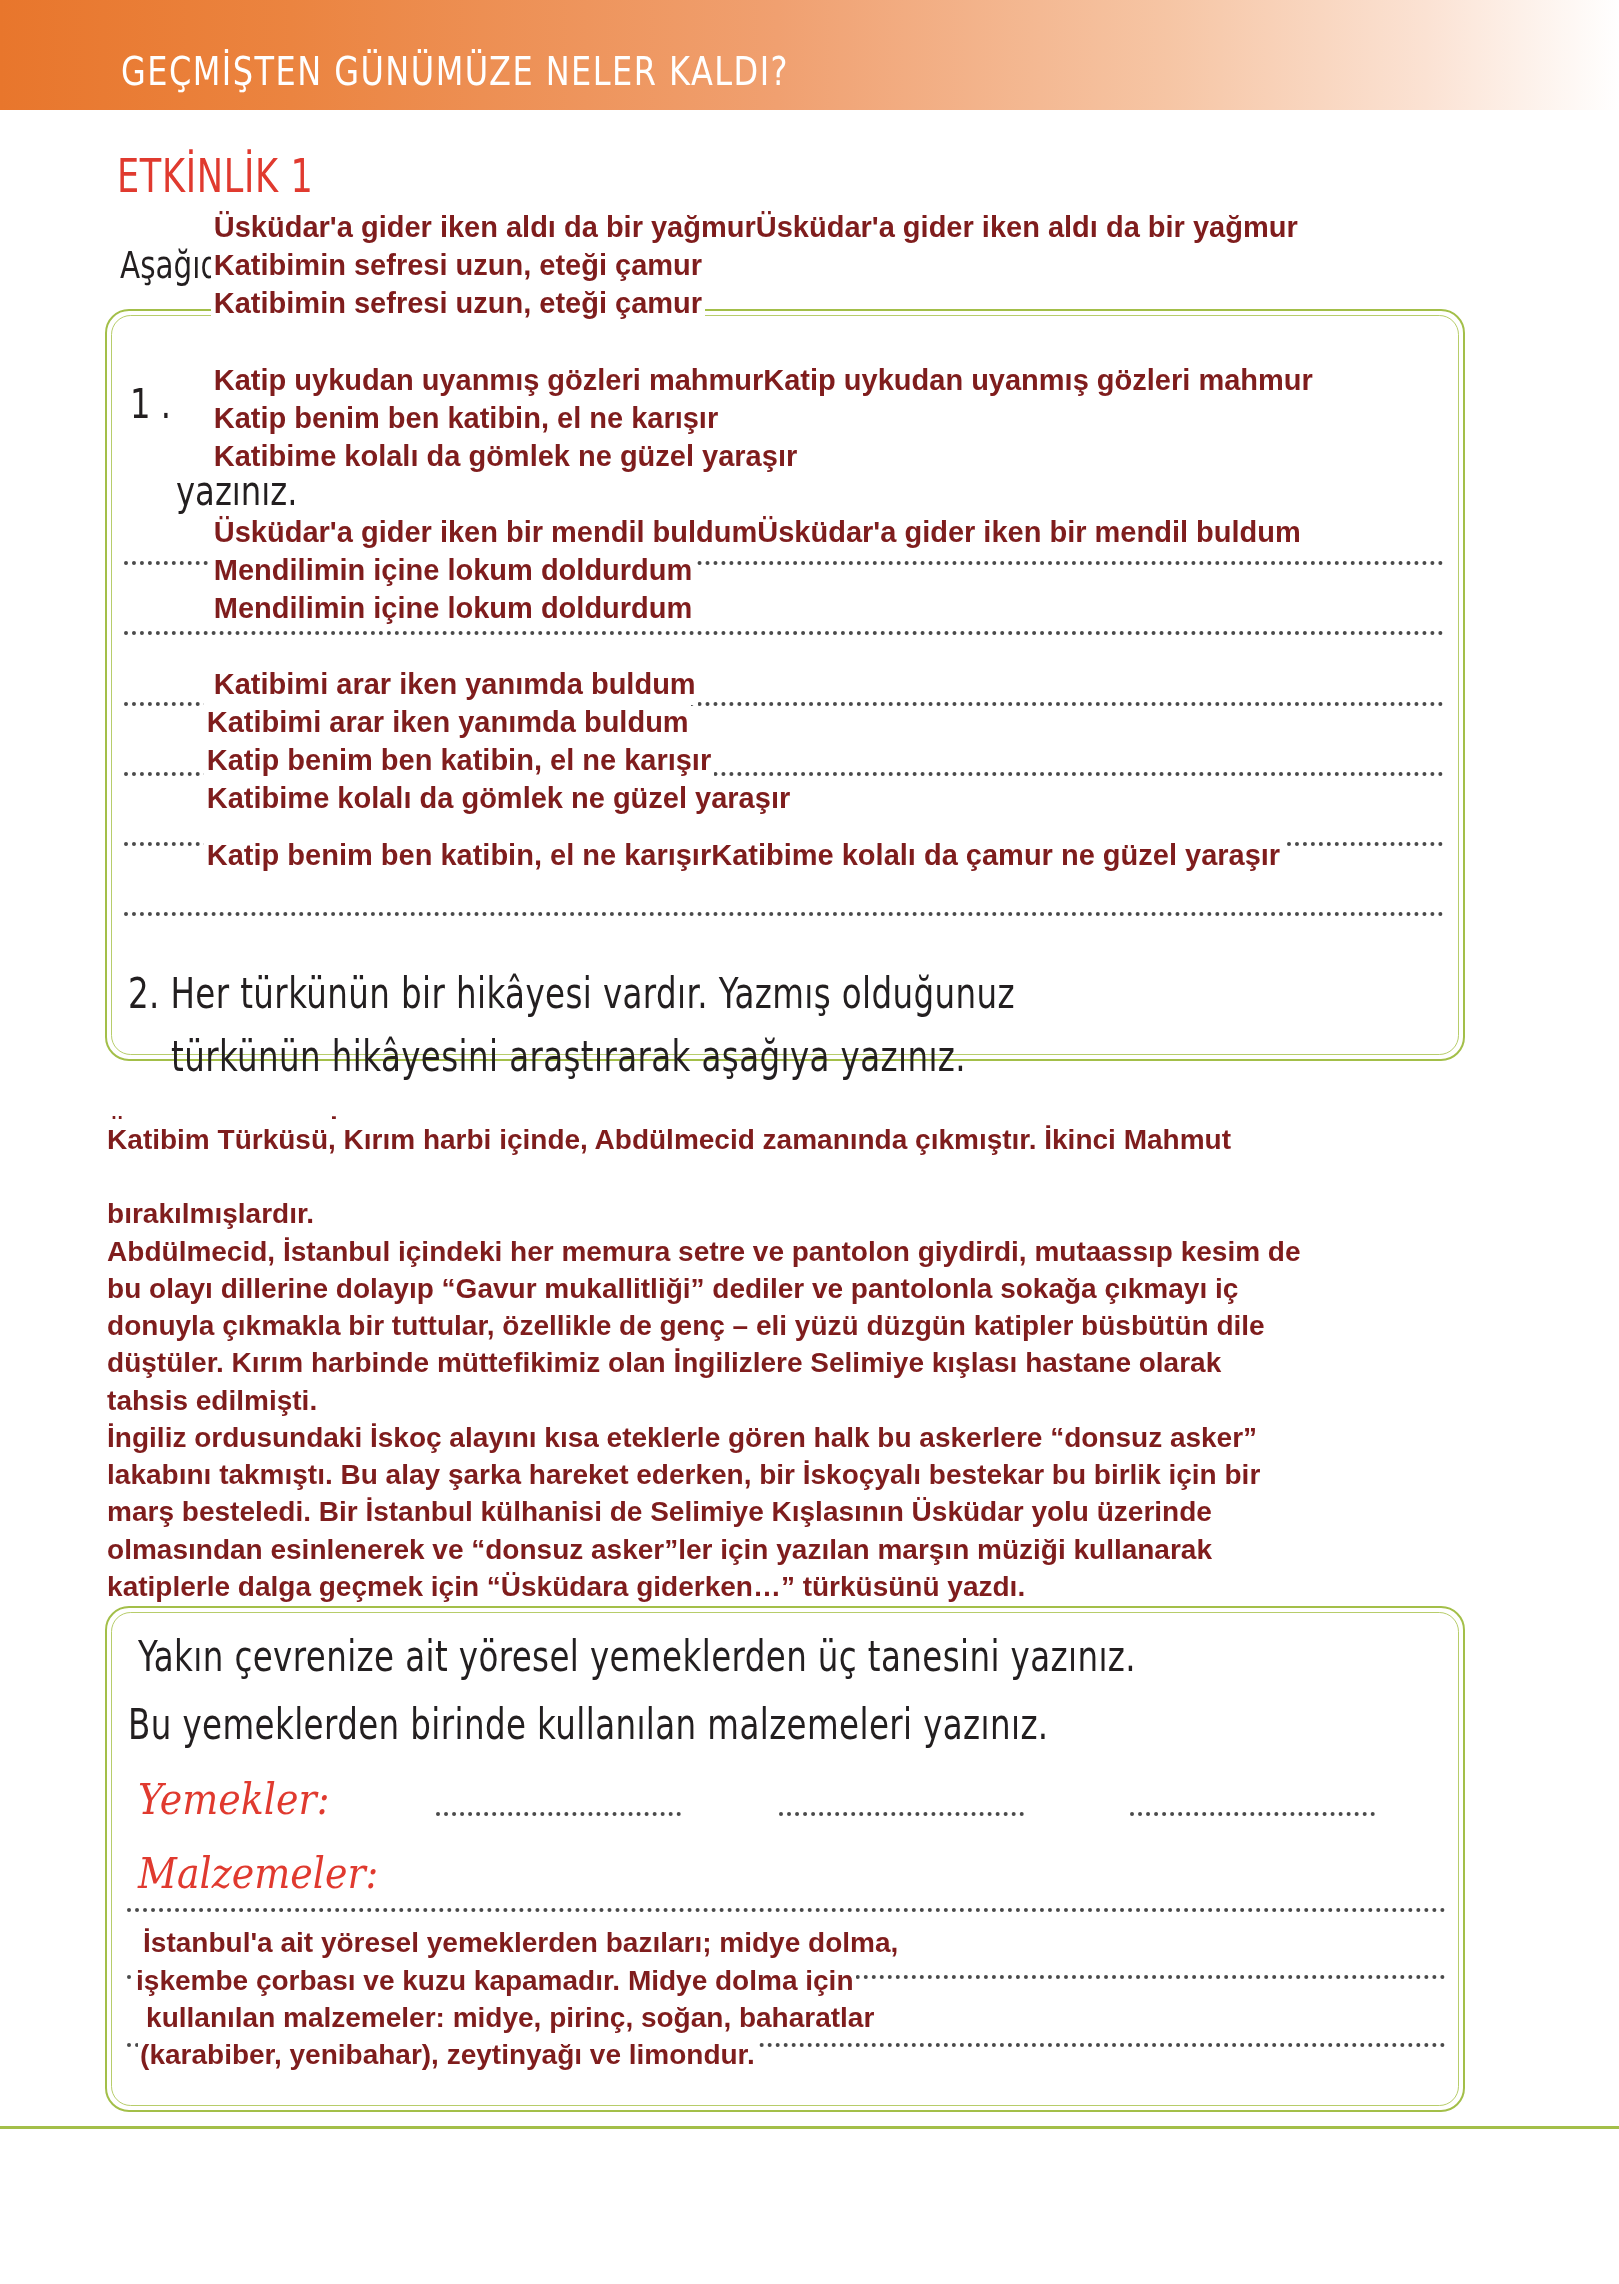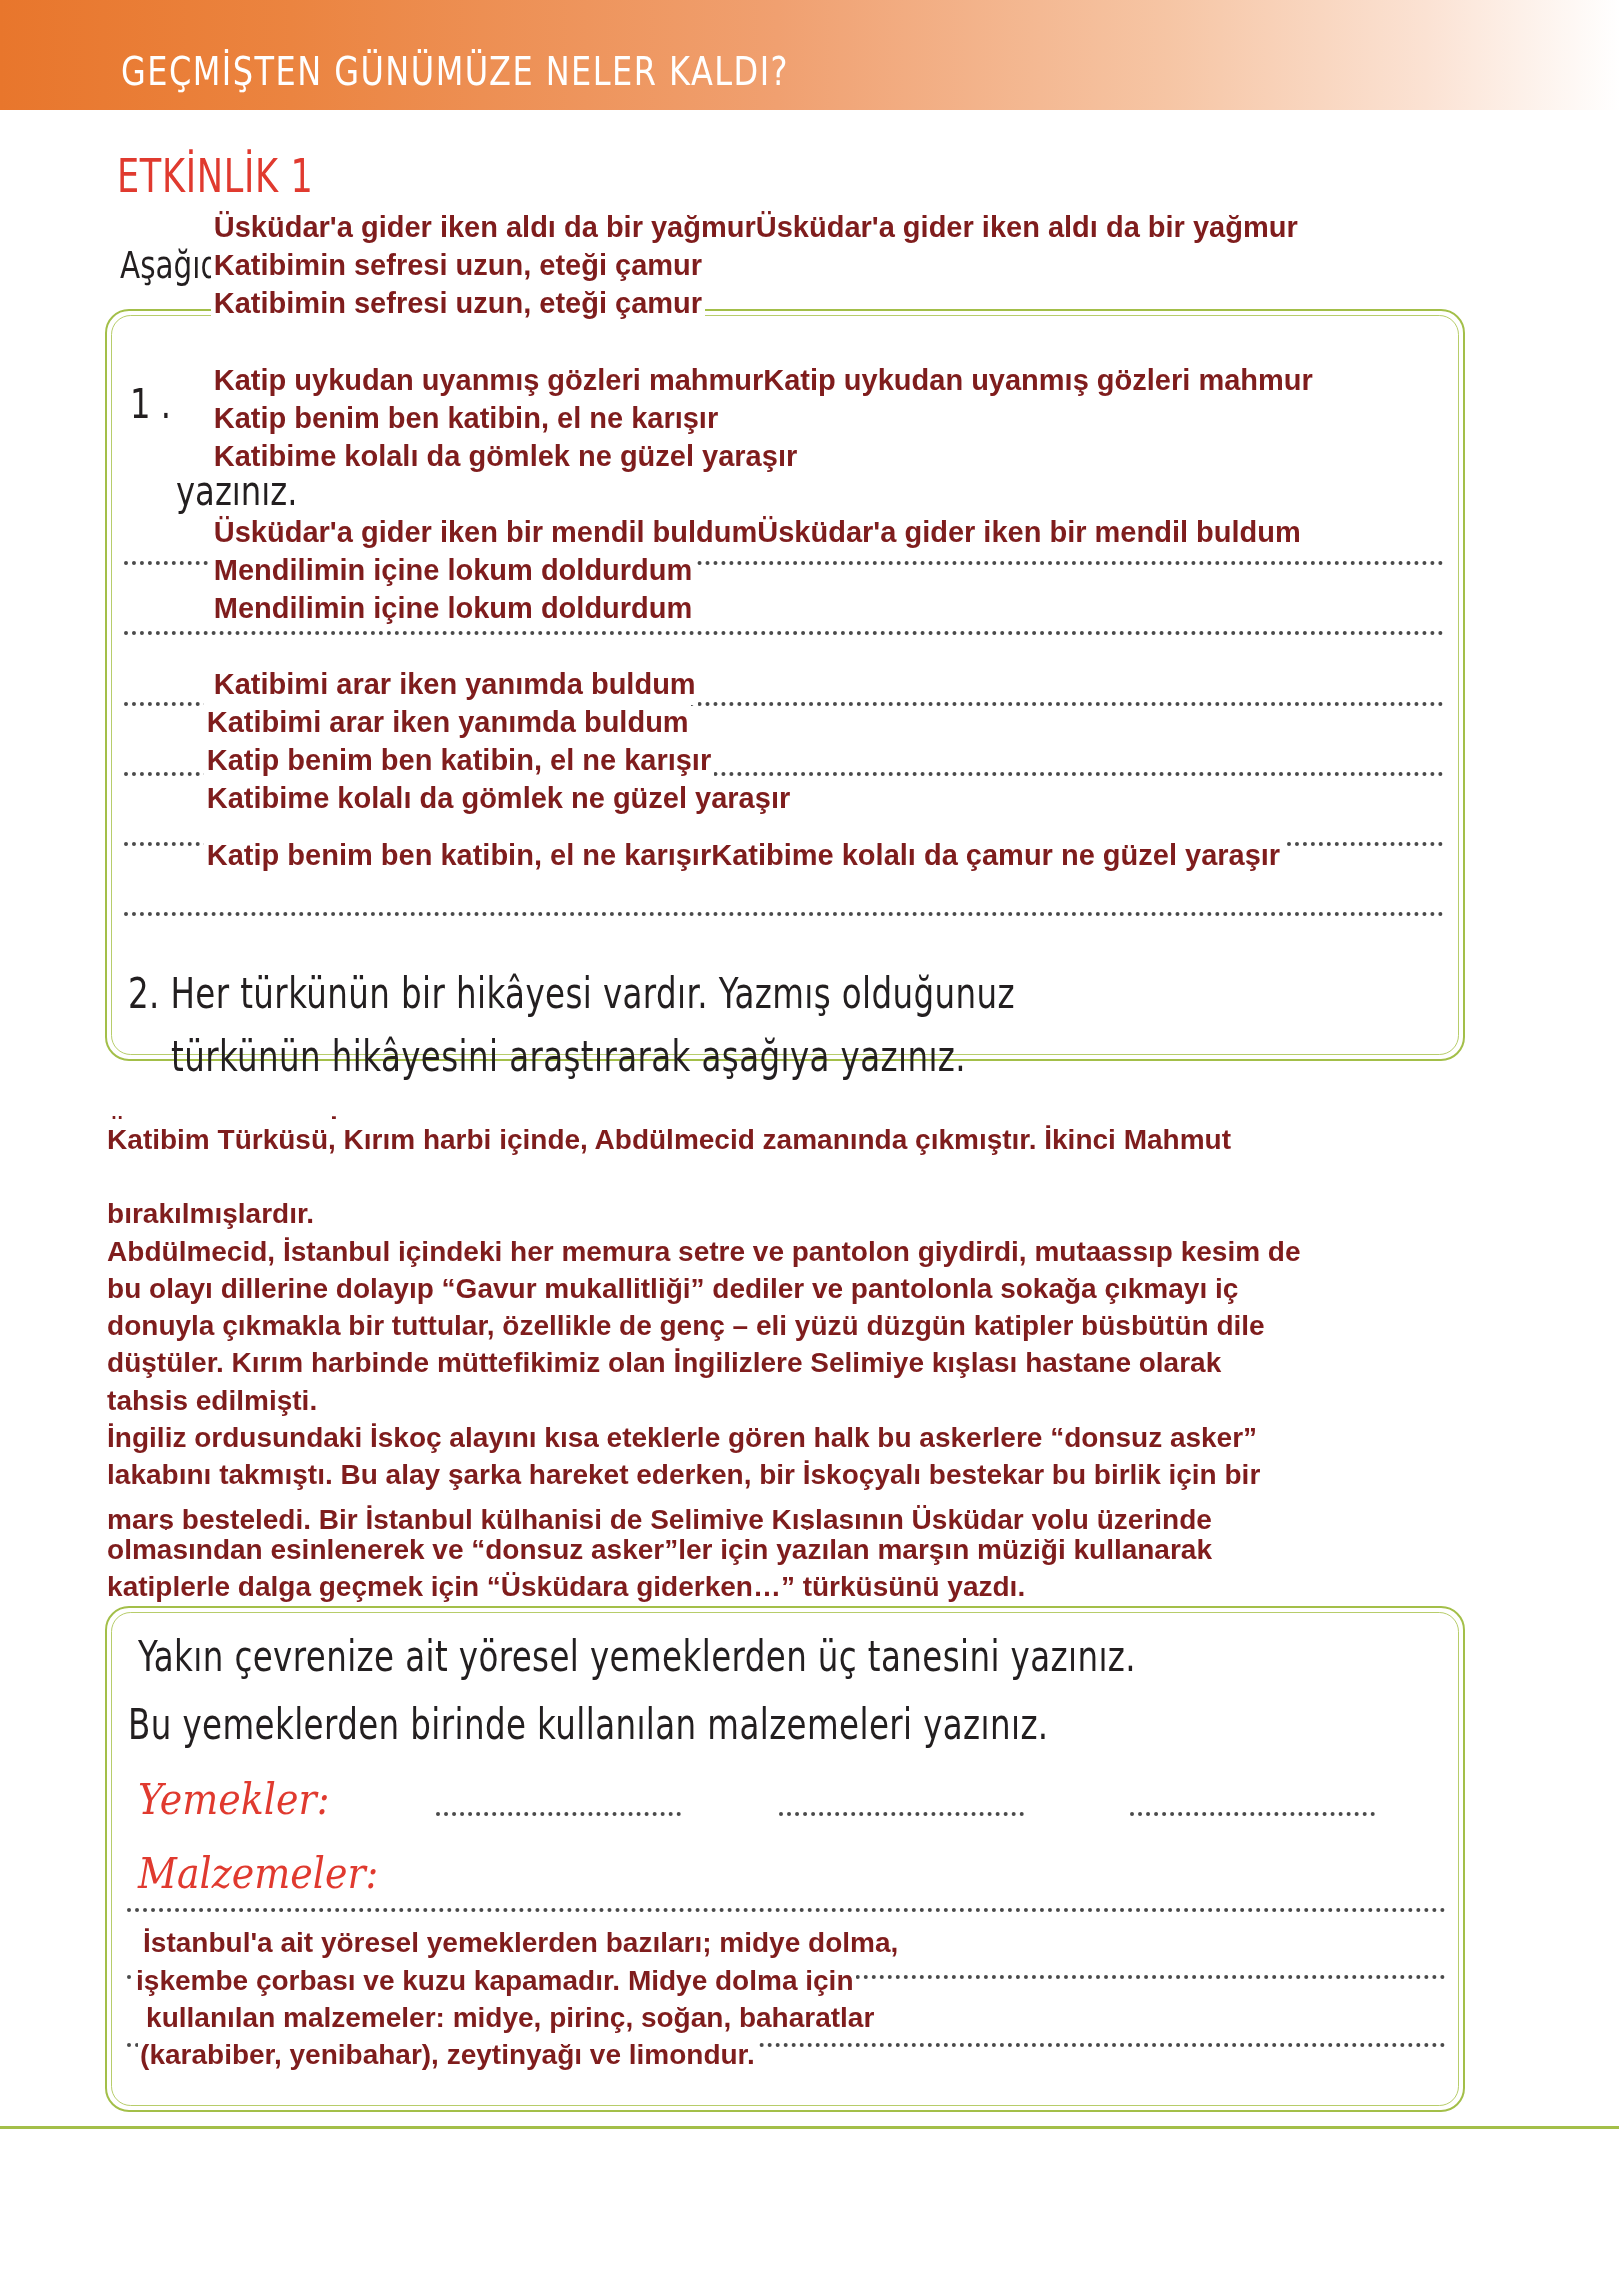--- a/index.html
+++ b/index.html
@@ -275,21 +275,21 @@
   <div class="ans ans-par" style="left:105px; top:1083px;margin-top:28px;">Üsküdar'a Gider İken Aldı da Bir Yağmur</div>
   <div class="ans ans-par" style="left:105px; top:1120px;">Katibim Türküsü, Kırım harbi içinde, Abdülmecid zamanında çıkmıştır. İkinci Mahmut</div>
   <div class="ans ans-par" style="left:105px; top:1194px;">bırakılmışlardır.</div>
   <div class="ans ans-par" style="left:105px; top:1232px;">Abdülmecid, İstanbul içindeki her memura setre ve pantolon giydirdi, mutaassıp kesim de</div>
   <div class="ans ans-par" style="left:105px; top:1269px;">bu olayı dillerine dolayıp “Gavur mukallitliği” dediler ve pantolonla sokağa çıkmayı iç</div>
   <div class="ans ans-par" style="left:105px; top:1306px;">donuyla çıkmakla bir tuttular, özellikle de genç – eli yüzü düzgün katipler büsbütün dile</div>
   <div class="ans ans-par" style="left:105px; top:1343px;">düştüler. Kırım harbinde müttefikimiz olan İngilizlere Selimiye kışlası hastane olarak</div>
   <div class="ans ans-par" style="left:105px; top:1381px;">tahsis edilmişti.</div>
   <div class="ans ans-par" style="left:105px; top:1418px;">İngiliz ordusundaki İskoç alayını kısa eteklerle gören halk bu askerlere “donsuz asker”</div>
   <div class="ans ans-par" style="left:105px; top:1455px;">lakabını takmıştı. Bu alay şarka hareket ederken, bir İskoçyalı bestekar bu birlik için bir</div>
-  <div class="ans ans-par" style="left:105px; top:1492px;margin-top:8px;">marş besteledi. Bir İstanbul külhanisi de Selimiye Kışlasının Üsküdar yolu üzerinde</div>
+  <div class="ans ans-par" style="left:105px; top:1492px;">marş besteledi. Bir İstanbul külhanisi de Selimiye Kışlasının Üsküdar yolu üzerinde</div>
   <div class="ans ans-par" style="left:105px; top:1530px;">olmasından esinlenerek ve “donsuz asker”ler için yazılan marşın müziği kullanarak</div>
   <div class="ans ans-par" style="left:105px; top:1567px;">katiplerle dalga geçmek için “Üsküdara giderken…” türküsünü yazdı.</div>
 
   <div class="ans ans-par" style="left:141px; top:1923px;">İstanbul'a ait yöresel yemeklerden bazıları; midye dolma,</div>
   <div class="ans ans-par" style="left:134px; top:1961px;">işkembe çorbası ve kuzu kapamadır. Midye dolma için</div>
   <div class="ans ans-par" style="left:144px; top:1998px;">kullanılan malzemeler: midye, pirinç, soğan, baharatlar</div>
   <div class="ans ans-par" style="left:138px; top:2035px;">(karabiber, yenibahar), zeytinyağı ve limondur.</div>
 
   <div id="bottom-rule"></div>
   <div id="bottom-rule-gap"></div>

